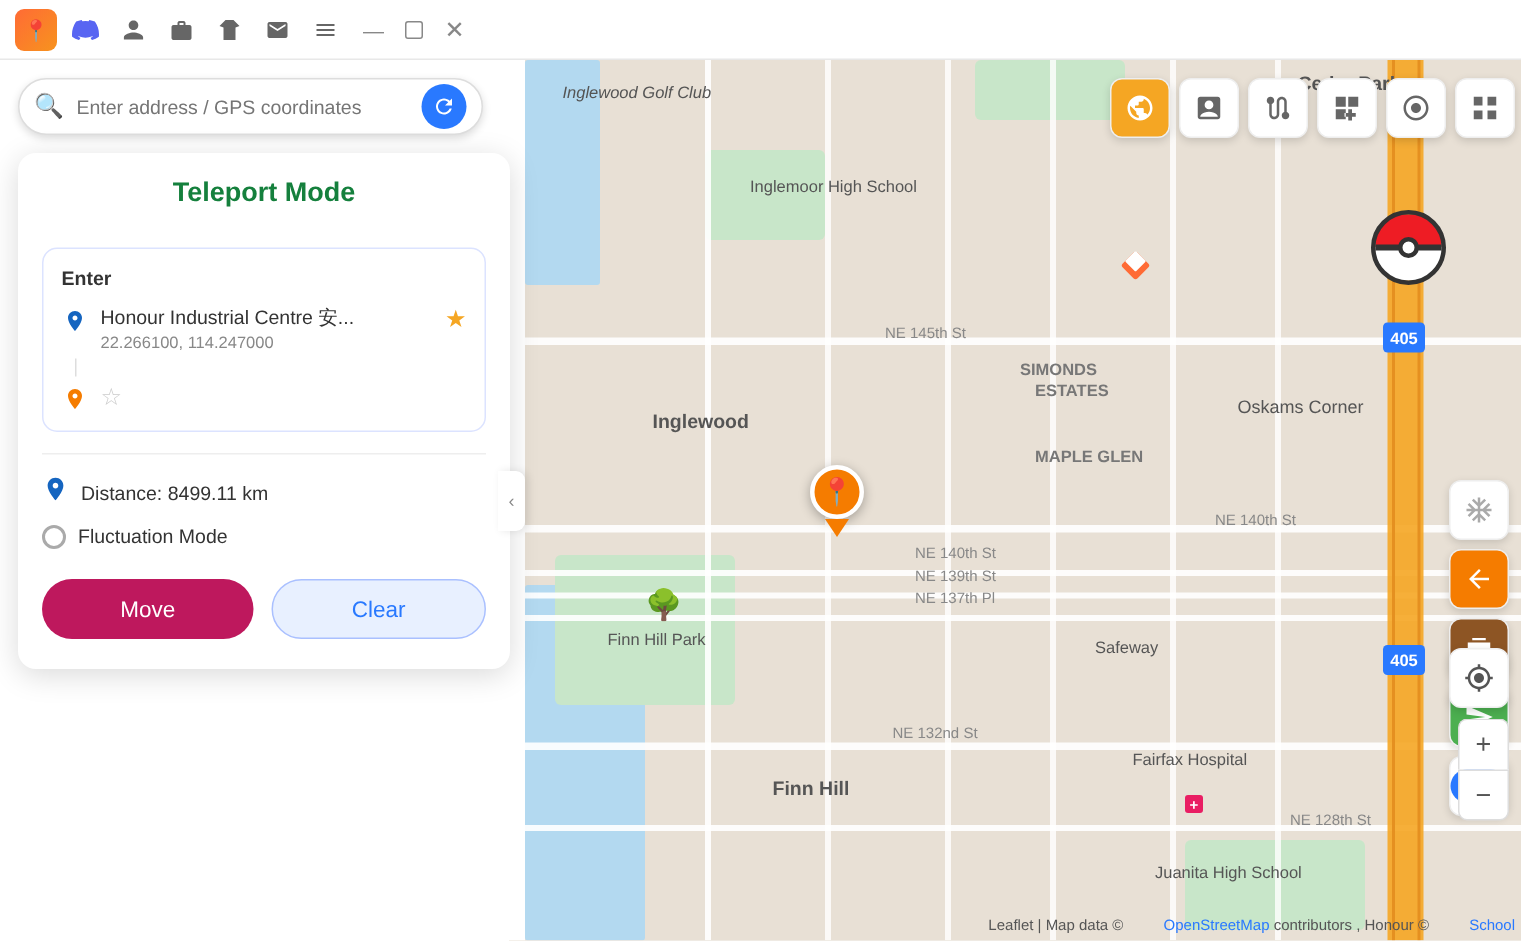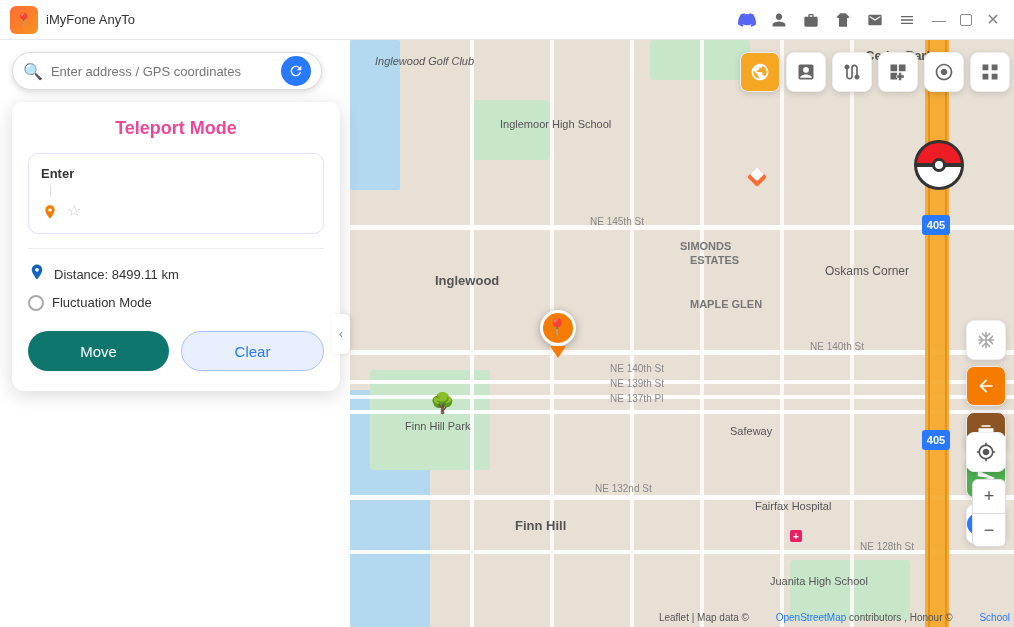--- a/index.html
+++ b/index.html
@@ -62,21 +62,21 @@
     #teleport-card {
       position: absolute; top: 62px; left: 12px;
       width: 328px;
       background: white; border-radius: 12px;
       box-shadow: 0 4px 20px rgba(0,0,0,0.15);
       padding: 16px 16px 20px;
       z-index: 20;
     }
     #teleport-card .mode-title {
       text-align: center; font-size: 18px; font-weight: 600;
-      color: #ec4899; margin-bottom: 14px;
+      color: #15803d; margin-bottom: 26px;
     }
     #teleport-card .route-box {
       border: 1.5px solid #dce3ff; border-radius: 10px;
       padding: 12px 12px;
     }
     #teleport-card .route-label {
       font-size: 13px; font-weight: 600; color: #333;
       margin-bottom: 10px;
     }
     #teleport-card .route-item {
@@ -125,21 +125,21 @@
       width: 16px; height: 16px; border-radius: 50%;
       border: 2px solid #aaa; flex-shrink: 0;
     }
     #teleport-card .fluctuation-text { font-size: 13px; color: #333; }
 
     
     #teleport-card .btn-row {
       display: flex; gap: 12px; margin-top: 20px;
     }
     #teleport-card .btn-move {
-      flex: 1; height: 40px; background: #0f766e;
+      flex: 1; height: 40px; background: #be185d;
       border: none; border-radius: 20px; color: white;
       font-size: 15px; font-weight: 500; cursor: pointer;
     }
     #teleport-card .btn-clear {
       flex: 1; height: 40px;
       background: #e8f0ff; border: 1.5px solid #aac0ff;
       border-radius: 20px; color: #2979ff;
       font-size: 15px; font-weight: 500; cursor: pointer;
     }
 
@@ -286,21 +286,20 @@
       position: absolute; top: 2px; right: 2px;
       width: 18px; height: 18px; border-radius: 50%;
       background: white;
     }
   </style>
 </head>
 <body>
 
 <div id="titlebar">
   <div class="app-logo">📍</div>
-  <span class="app-title">iMyFone AnyTo</span>
   <div class="title-icons">
 
     <div class="title-icon" style="color:#5865F2;">
       <svg width="18" height="18" viewBox="0 0 24 24" fill="currentColor">
           <path d="M20.317 4.492c-1.53-.69-3.17-1.2-4.885-1.49a.075.075 0 0 0-.079.036c-.21.369-.444.85-.608 1.23a18.566 18.566 0 0 0-5.487 0 12.36 12.36 0 0 0-.617-1.23A.077.077 0 0 0 8.562 3c-1.714.29-3.354.8-4.885 1.491a.07.07 0 0 0-.032.027C.533 9.093-.32 13.555.099 17.961a.08.08 0 0 0 .031.055 20.03 20.03 0 0 0 5.993 2.98.078.078 0 0 0 .084-.026c.462-.62.874-1.275 1.226-1.963.021-.04.001-.088-.041-.104a13.201 13.201 0 0 1-1.872-.878.075.075 0 0 1-.008-.125c.126-.093.252-.19.372-.287a.075.075 0 0 1 .078-.01c3.927 1.764 8.18 1.764 12.061 0a.075.075 0 0 1 .079.009c.12.098.245.195.372.288a.075.075 0 0 1-.006.125c-.598.344-1.22.635-1.873.877a.075.075 0 0 0-.041.105c.36.687.772 1.341 1.225 1.962a.077.077 0 0 0 .084.028 19.963 19.963 0 0 0 6.002-2.981.076.076 0 0 0 .032-.054c.5-5.094-.838-9.52-3.549-13.442a.06.06 0 0 0-.031-.028z"></path>
         </svg>
     </div>
 
     <div class="title-icon">
       <svg width="16" height="16" viewBox="0 0 24 24" fill="#666">
@@ -353,20 +352,32 @@
           </svg>
       </div>
     </div>
 
     <div id="teleport-card">
       <div class="mode-title">Teleport Mode</div>
 
       <div class="route-box">
         <div class="route-label">Enter</div>
 
+        <div class="route-item">
+          <div class="route-dot blue">
+            <svg width="16" height="16" viewBox="0 0 24 24" fill="#1565c0">
+                <path d="M12 2C8.13 2 5 5.13 5 9c0 5.25 7 13 7 13s7-7.75 7-13c0-3.87-3.13-7-7-7zm0 9.5c-1.38 0-2.5-1.12-2.5-2.5s1.12-2.5 2.5-2.5 2.5 1.12 2.5 2.5-1.12 2.5-2.5 2.5z"></path>
+              </svg>
+          </div>
+          <div class="route-item-content">
+            <div class="route-name">Honour Industrial Centre 安...</div>
+            <div class="route-coords">22.266100, 114.247000</div>
+          </div>
+          <div class="star-btn">★</div>
+        </div>
 
         <div style="width:1px;height:12px;background:#ddd;margin-left:9px;margin-top:-6px;margin-bottom:4px;"></div>
 
         <div class="route-item">
           <div class="route-dot orange">
             <svg width="16" height="16" viewBox="0 0 24 24" fill="#f57c00">
                 <path d="M12 2C8.13 2 5 5.13 5 9c0 5.25 7 13 7 13s7-7.75 7-13c0-3.87-3.13-7-7-7zm0 9.5c-1.38 0-2.5-1.12-2.5-2.5s1.12-2.5 2.5-2.5 2.5 1.12 2.5 2.5-1.12 2.5-2.5 2.5z"></path>
               </svg>
           </div>
           <div class="star-btn outline">☆</div>

